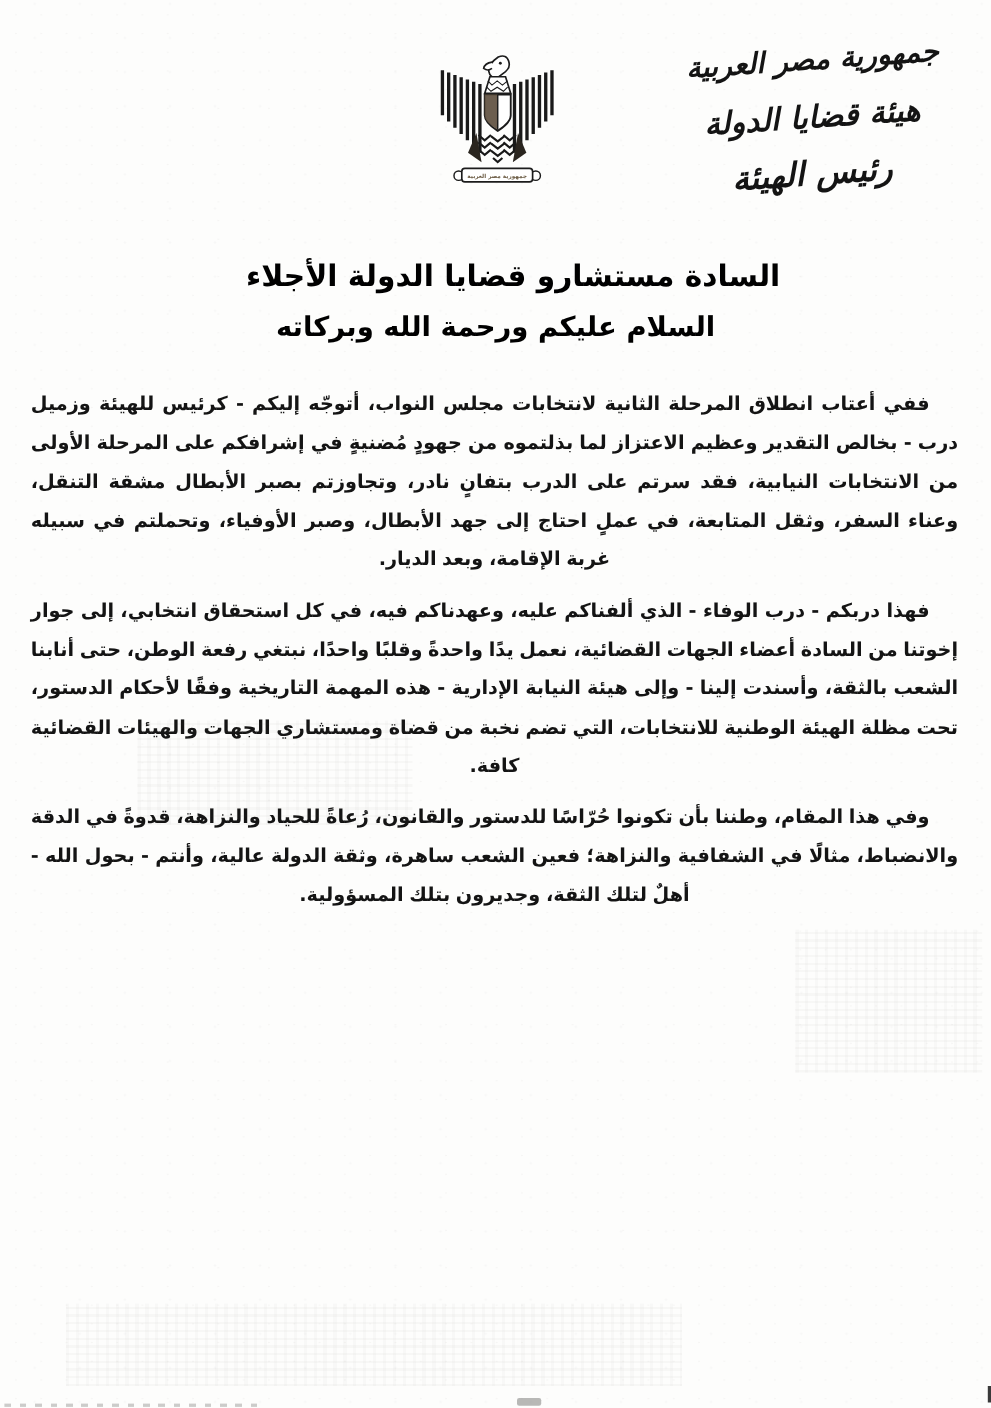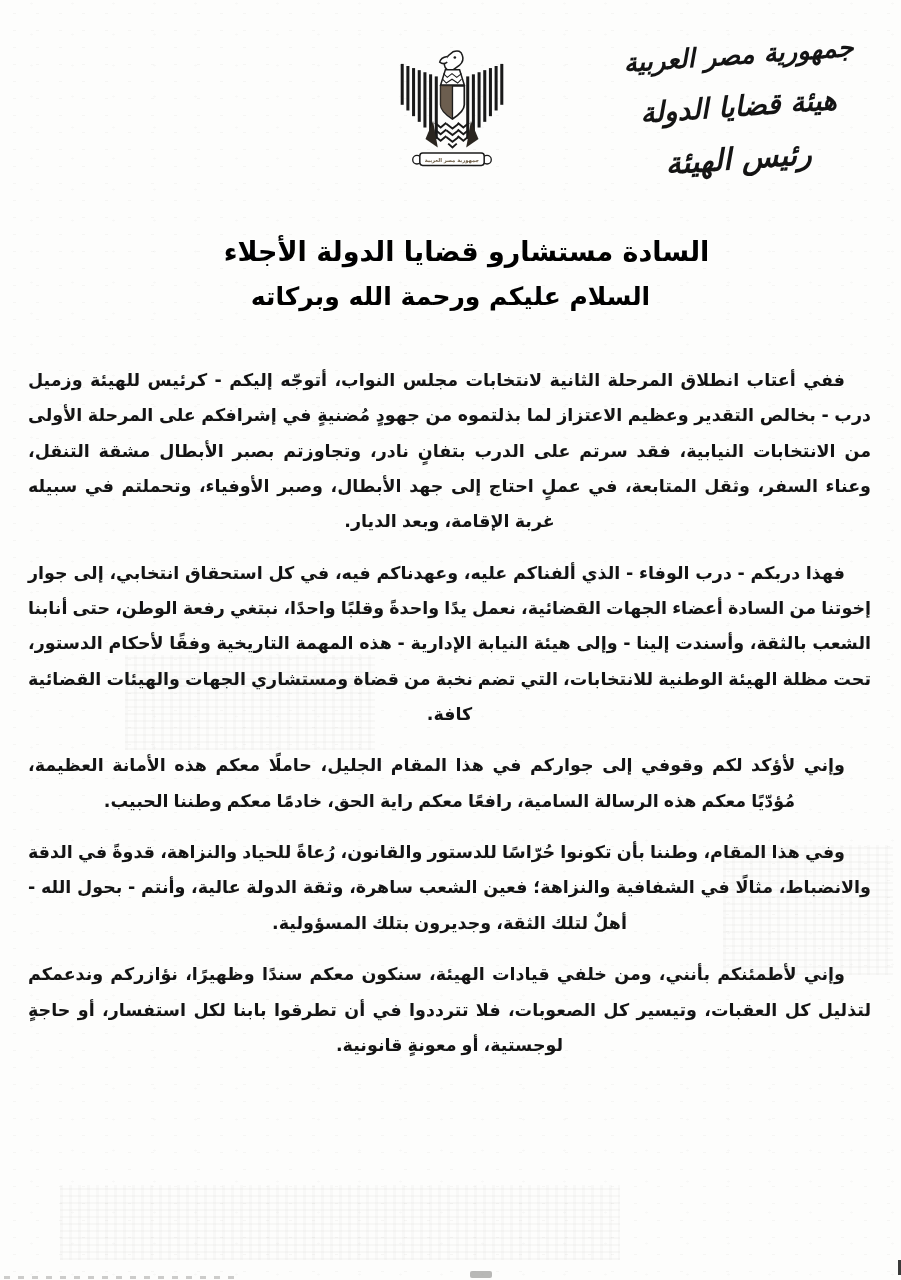--- a/index.html
+++ b/index.html
@@ -53,21 +53,21 @@
   .title-main     { font-size:27px; font-weight:bold; margin:0 0 15px 0; letter-spacing:0;padding-left:32px; }
   .title-greeting { font-size:25px; font-weight:bold; margin:0; }
 
   
   .letter-body {
     position:absolute; top:347px; right:30px; left:28px;
     direction:rtl; font-weight:bold; font-size:17.5px;
     line-height:2.02; color:#141414; word-spacing:-1px;
   }
   .letter-body p {
-    margin:16px 0 11px 0;
+    margin:4px 0 11px 0;
     text-align:justify;
     text-align-last:center;
     text-indent:26px;
   }
 
   
   .artifact-corner { position:absolute; right:0; bottom:5px; width:3px; height:15px; background:#3a3a3a; }
   .artifact-smudge { position:absolute; left:470px; bottom:2px; width:22px; height:7px; background:#9a9a98; opacity:.7; border-radius:2px; }
   .artifact-edge   { position:absolute; left:4px; bottom:1px; width:230px; height:3px;
                      background:repeating-linear-gradient(90deg, rgba(60,58,55,.5) 0 6px, transparent 6px 14px); opacity:.5; }
@@ -147,23 +147,21 @@
   </div>
 
   <div class="titles">
     <div class="title-main">السادة مستشارو قضايا الدولة الأجلاء</div>
     <div class="title-greeting">السلام عليكم ورحمة الله وبركاته</div>
   </div>
 
   <div class="letter-body">
     <p>ففي أعتاب انطلاق المرحلة الثانية لانتخابات مجلس النواب، أتوجّه إليكم - كرئيس للهيئة وزميل درب - بخالص التقدير وعظيم الاعتزاز لما بذلتموه من جهودٍ مُضنيةٍ في إشرافكم على المرحلة الأولى من الانتخابات النيابية، فقد سرتم على الدرب بتفانٍ نادر، وتجاوزتم بصبر الأبطال مشقة التنقل، وعناء السفر، وثقل المتابعة، في عملٍ احتاج إلى جهد الأبطال، وصبر الأوفياء، وتحملتم في سبيله غربة الإقامة، وبعد الديار.</p>
     <p>فهذا دربكم - درب الوفاء - الذي ألفناكم عليه، وعهدناكم فيه، في كل استحقاق انتخابي، إلى جوار إخوتنا من السادة أعضاء الجهات القضائية، نعمل يدًا واحدةً وقلبًا واحدًا، نبتغي رفعة الوطن، حتى أنابنا الشعب بالثقة، وأسندت إلينا - وإلى هيئة النيابة الإدارية - هذه المهمة التاريخية وفقًا لأحكام الدستور، تحت مظلة الهيئة الوطنية للانتخابات، التي تضم نخبة من قضاة ومستشاري الجهات والهيئات القضائية كافة.</p>
-    <p>وإني لأؤكد لكم وقوفي إلى جواركم في هذا المقام الجليل، حاملًا معكم هذه الأمانة العظيمة، مُؤدّيًا معكم هذه الرسالة السامية، رافعًا معكم راية الحق، خادمًا معكم وطننا الحبيب.</p>
     <p>وفي هذا المقام، وطننا بأن تكونوا حُرّاسًا للدستور والقانون، رُعاةً للحياد والنزاهة، قدوةً في الدقة والانضباط، مثالًا في الشفافية والنزاهة؛ فعين الشعب ساهرة، وثقة الدولة عالية، وأنتم - بحول الله - أهلٌ لتلك الثقة، وجديرون بتلك المسؤولية.</p>
-    <p>وإني لأطمئنكم بأنني، ومن خلفي قيادات الهيئة، سنكون معكم سندًا وظهيرًا، نؤازركم وندعمكم لتذليل كل العقبات، وتيسير كل الصعوبات، فلا تترددوا في أن تطرقوا بابنا لكل استفسار، أو حاجةٍ لوجستية، أو معونةٍ قانونية.</p>
   </div>
 
   <div class="ghost g1"></div>
   <div class="ghost g2"></div>
   <div class="ghost g3"></div>
   <div class="artifact-corner"></div>
   <div class="artifact-smudge"></div>
   <div class="artifact-edge"></div>
 
 </div>

